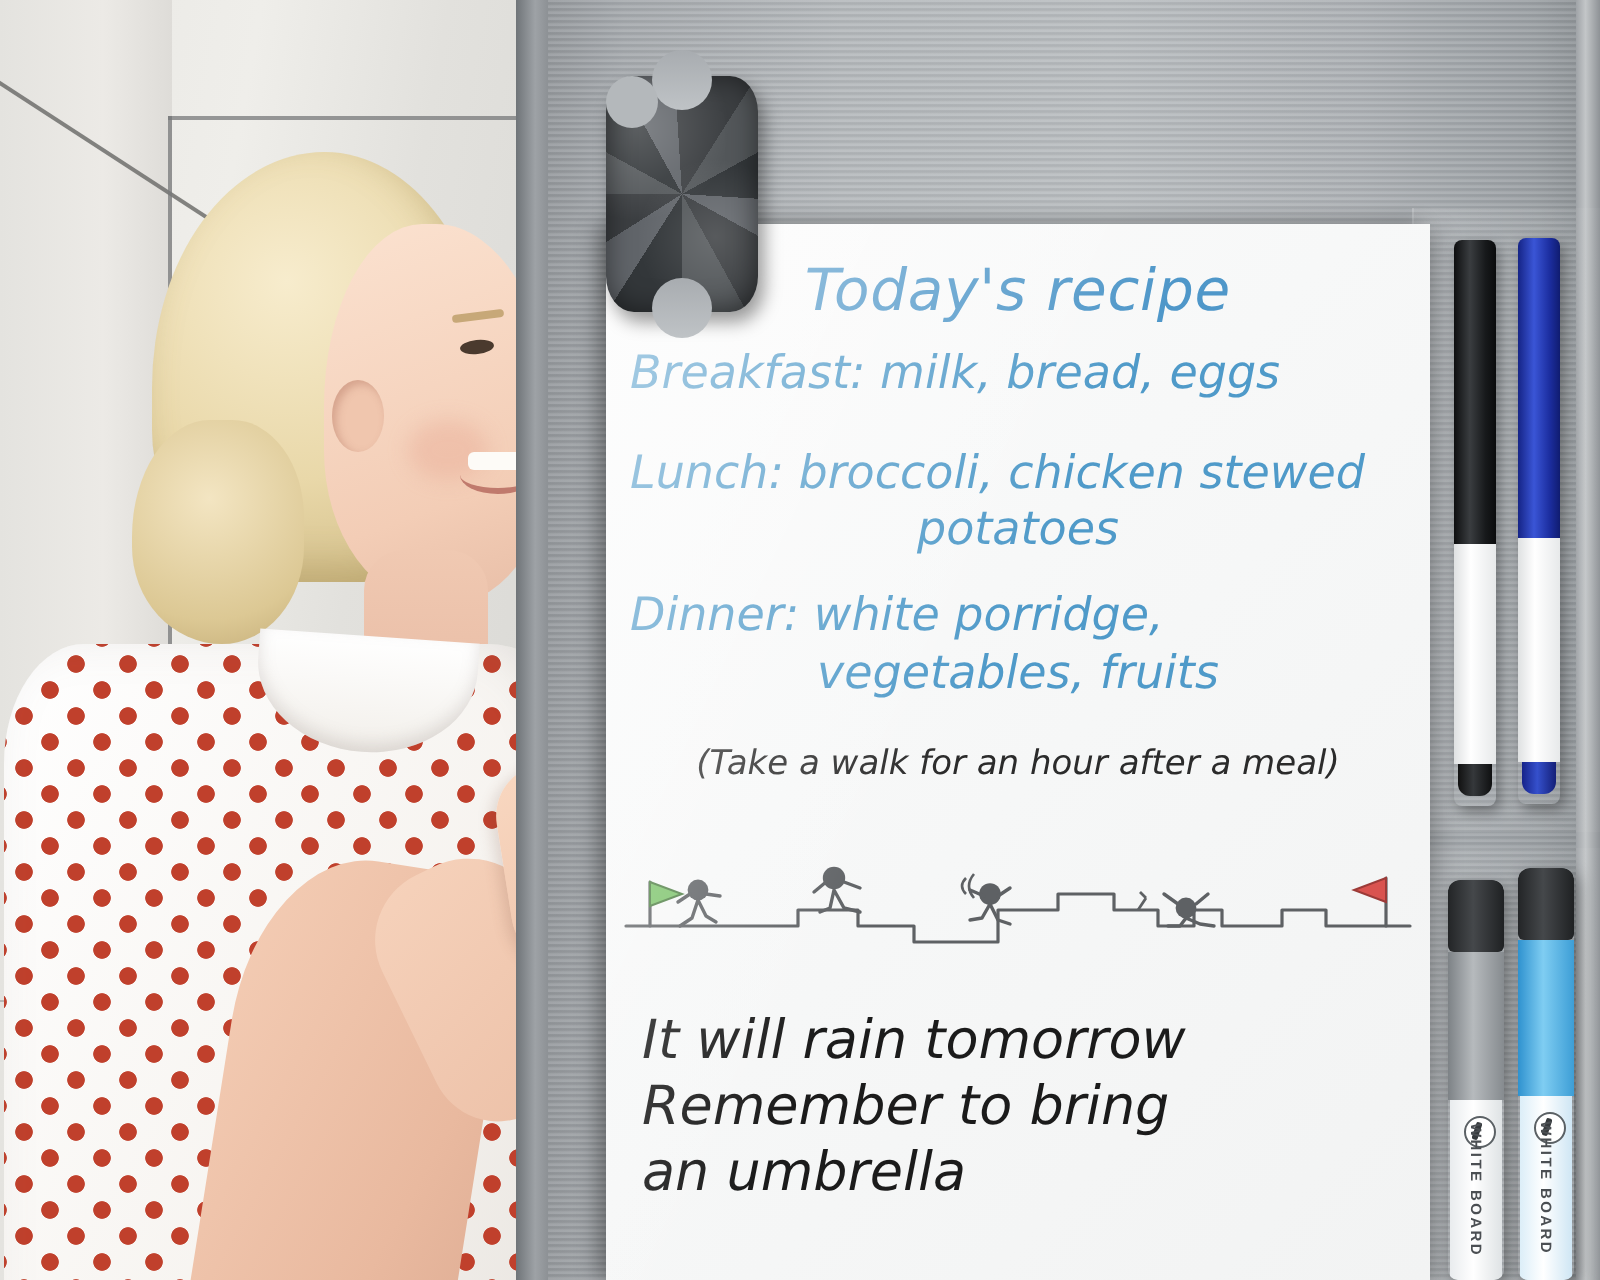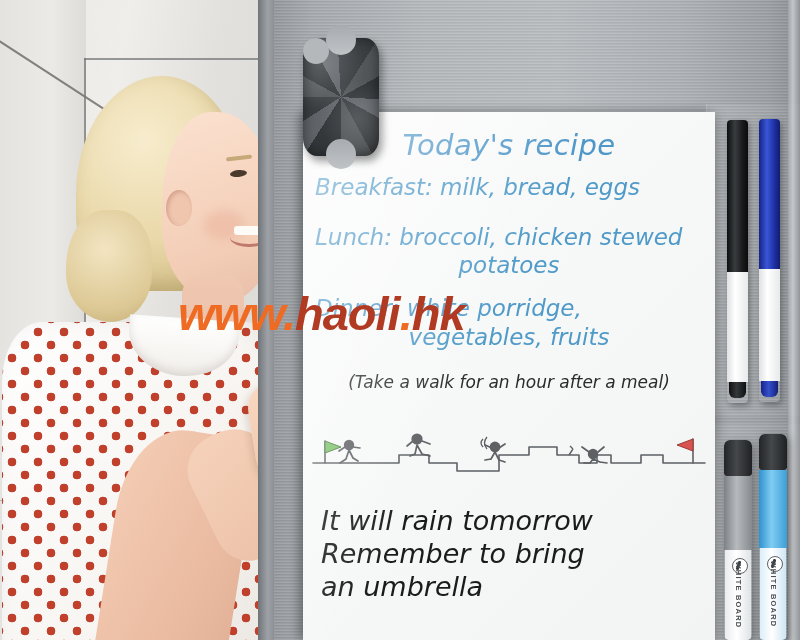--- a/index.html
+++ b/index.html
@@ -287,17 +287,14 @@
   </div>
   <div class="fat fat-blue">
     <div class="eracap"></div>
     <div class="body" style="top:36px;height:78px;background:linear-gradient(90deg,#2f92cf,#7fcdf2 45%,#3d9ed6);"></div>
     <div class="label" style="top:114px;height:92px;background:linear-gradient(90deg,#dceef8,#ffffff 45%,#cfe6f4);">
       <div class="marker-ico"></div>
       <div class="lbl-txt">WHITE BOARD</div>
     </div>
   </div>
 
-  <div class="wm">
-    <span class="a">www.</span><span class="b">haoli</span><span class="a">.</span><span class="b">hk</span>
-  </div>
 
 </div>
 
 </body></html>

